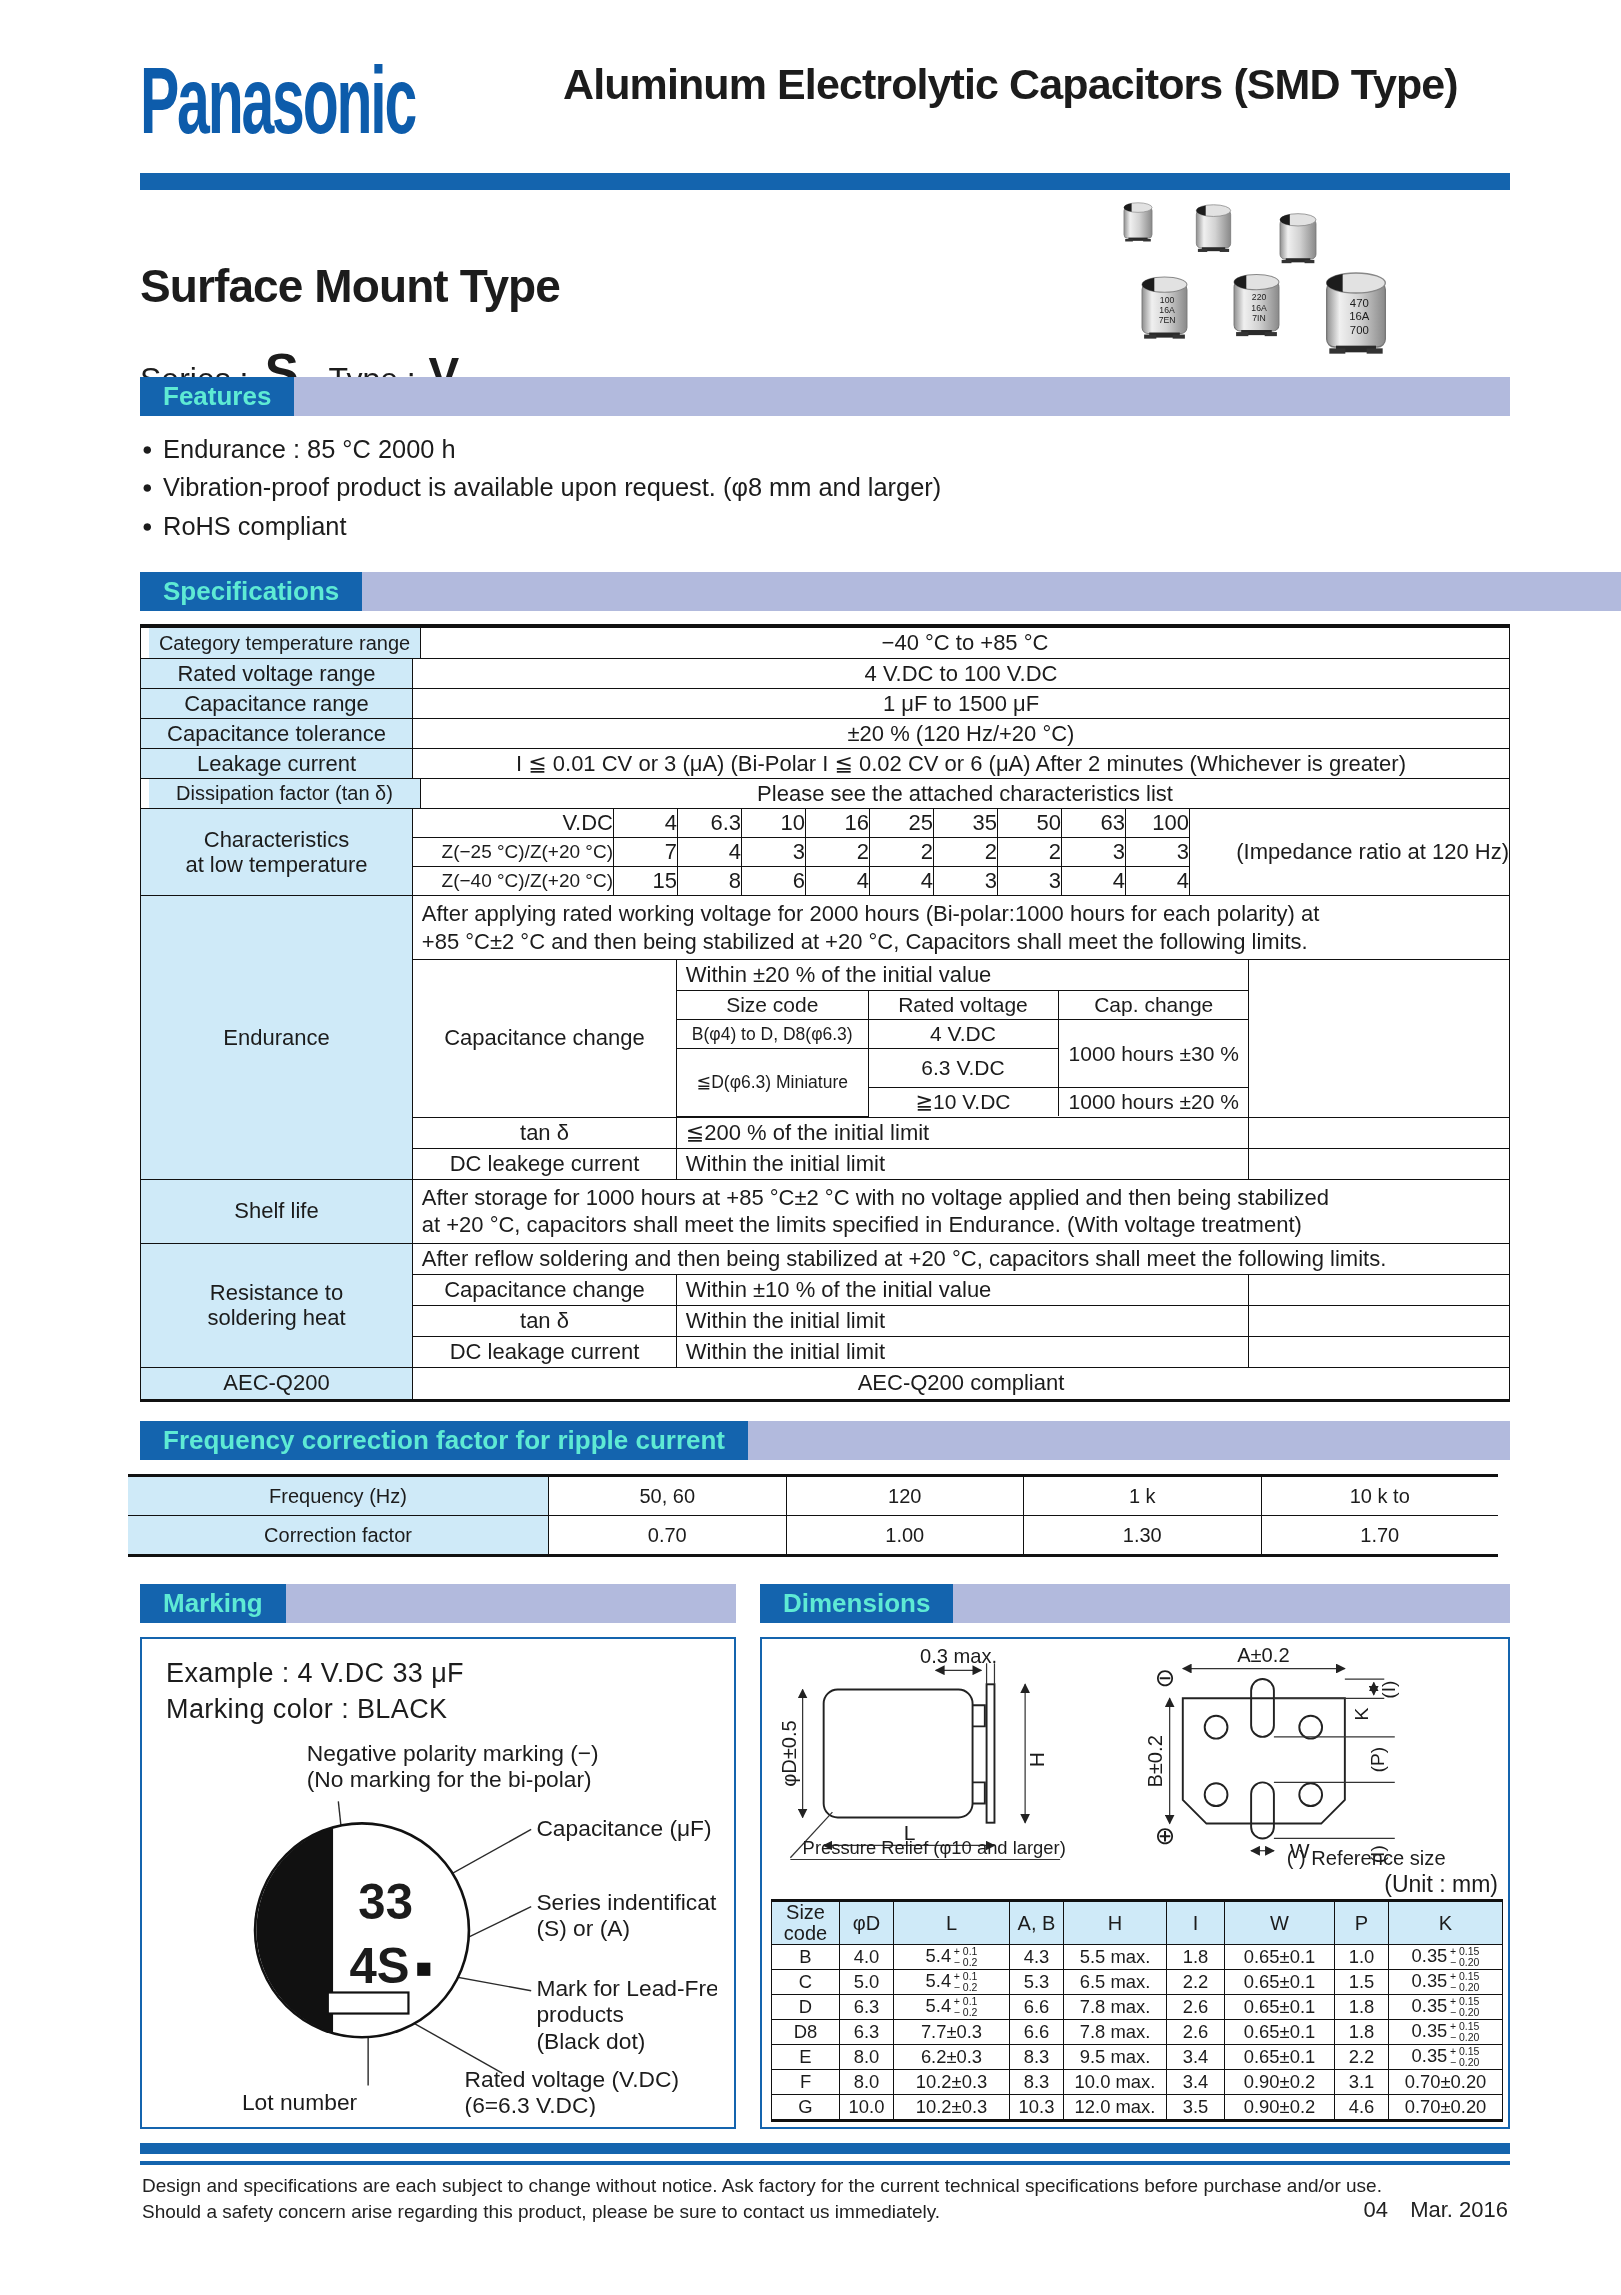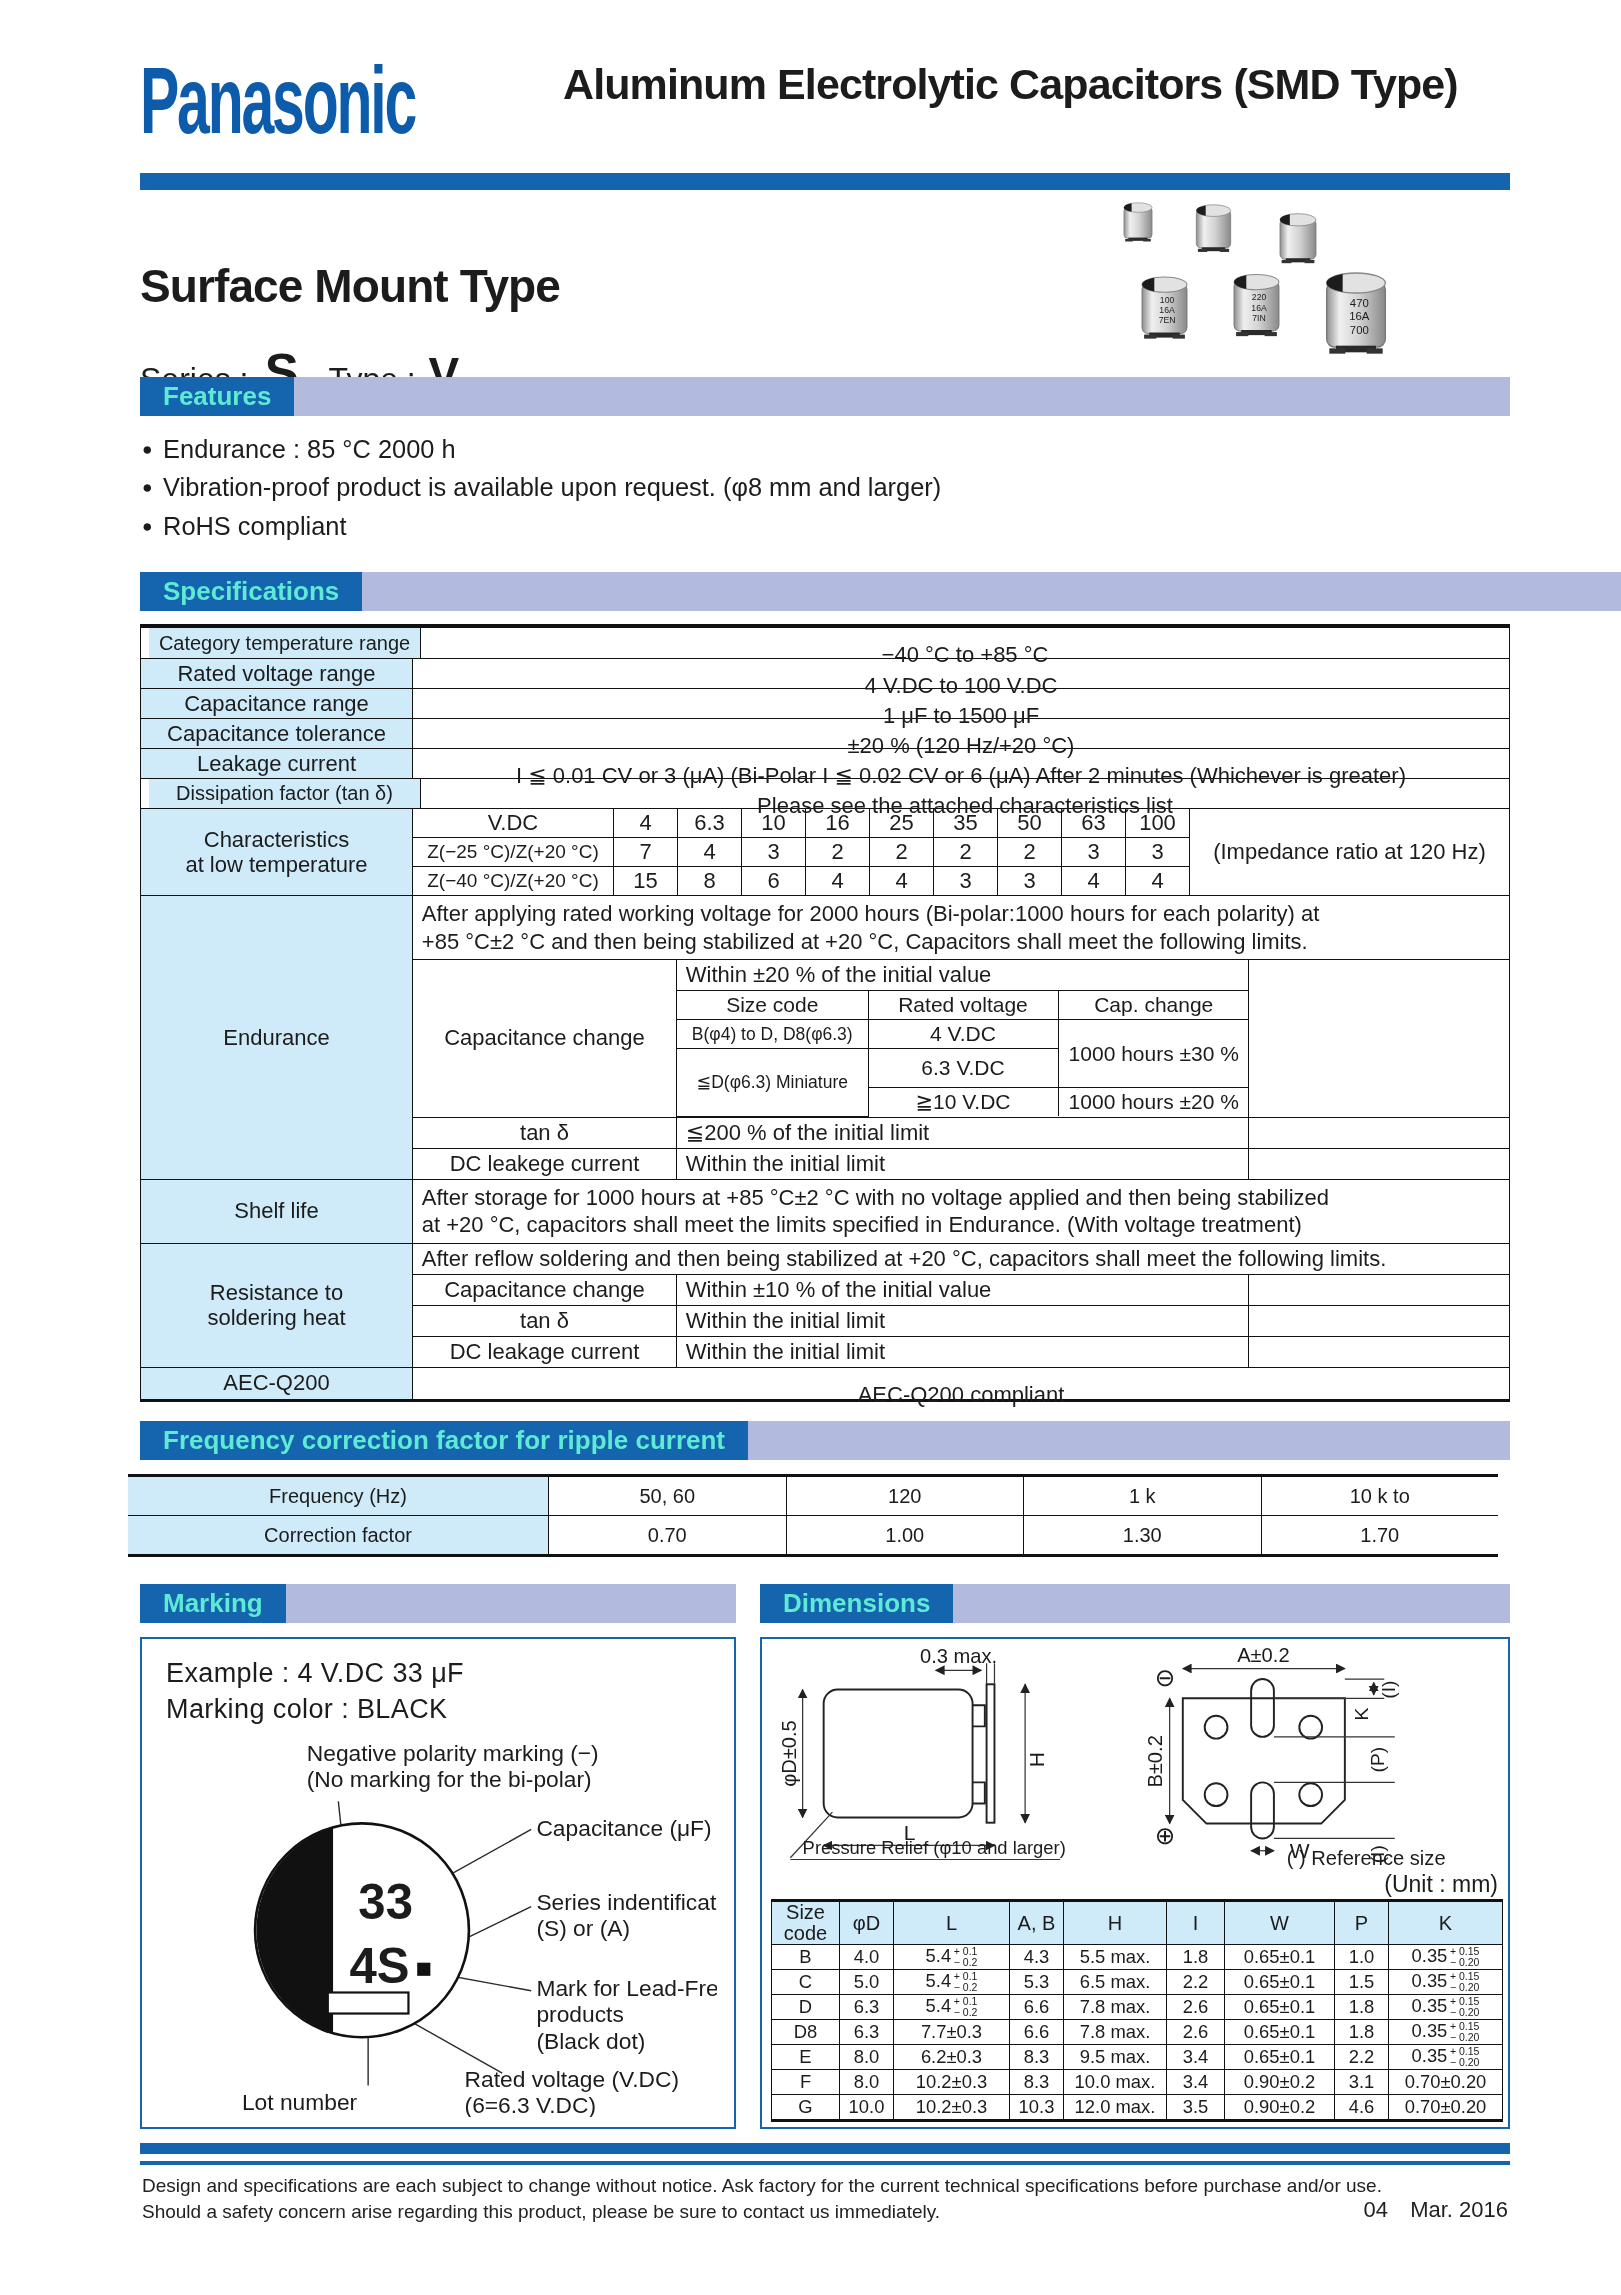--- a/index.html
+++ b/index.html
@@ -36,25 +36,25 @@
   
   .spec{position:absolute;left:140px;top:624px;width:1370px;box-sizing:border-box;
         border:1.8px solid #111;border-top-width:4.4px;border-bottom-width:3.5px;font-size:22px;}
   .srow{display:flex;border-top:1.8px solid #111;box-sizing:border-box;}
   .srow:first-child{border-top:0;}
   .slabel{width:272px;min-width:272px;background:var(--cyan);border-right:1.8px solid #111;
           display:flex;flex-direction:column;justify-content:center;align-items:center;
           text-align:center;padding:1.8px 5.3px;box-sizing:border-box;line-height:1.15;}
   .slabel.small{font-size:20px;margin-left:8px;}
   .sval{flex:1;display:flex;align-items:center;justify-content:center;text-align:left;
-        min-height:30px;padding:12px 7px;}
+        min-height:30px;padding:0 7px;}
   
   .cwrap{flex:1;}
   table.ctab{border-collapse:collapse;width:100%;table-layout:fixed;}
-  table.ctab td{border:1.8px solid #111;height:28px;text-align:center;vertical-align:middle;padding:0;margin-top:33px;}
+  table.ctab td{border:1.8px solid #111;height:28px;text-align:right;vertical-align:middle;padding:0;margin-top:33px;}
   table.ctab tr td:first-child{border-left:0;}
   table.ctab tr:first-child td{border-top:0;}
   table.ctab tr:last-child td{border-bottom:0;}
   td.c0{width:200px;font-size:19px;}
   td.cn{width:63px;font-size:22px;}
   td.cnote{border:0 !important;border-left:1.8px solid #111 !important;font-size:22px;}
   
   .ewrap{flex:1;display:flex;flex-direction:column;}
   .e-intro{min-height:56px;display:flex;flex-direction:column;justify-content:center;
            padding:3.5px 8.8px;line-height:1.25;}

